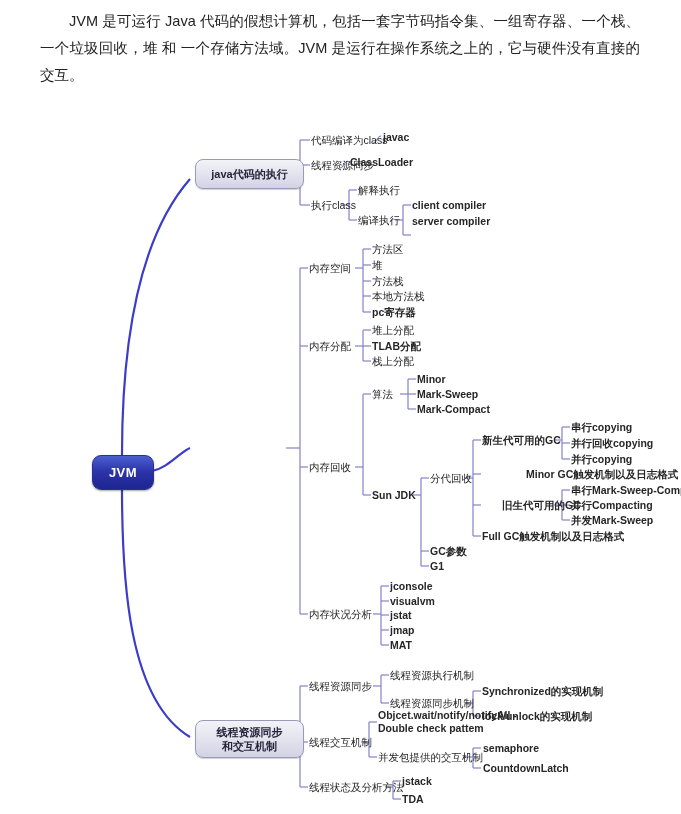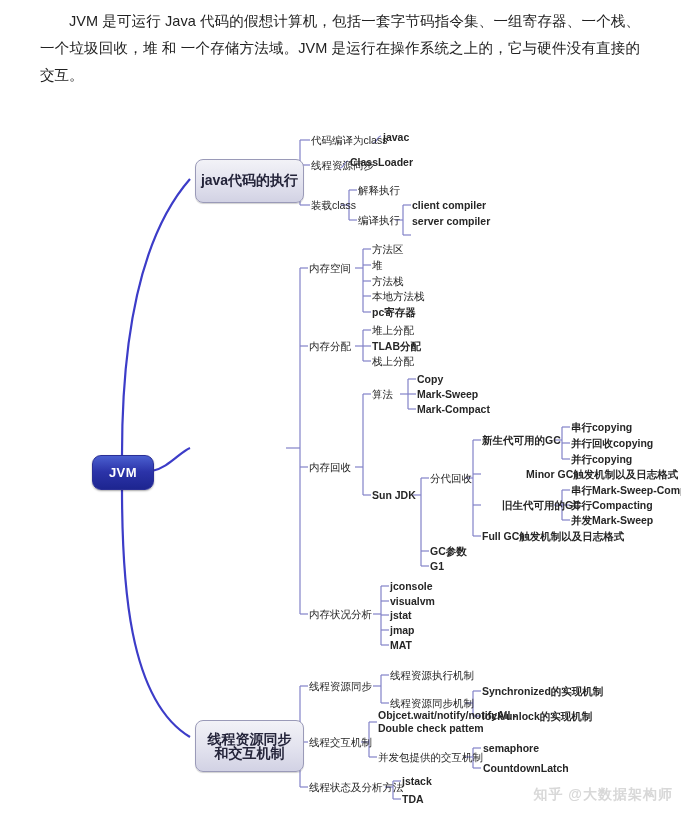--- a/index.html
+++ b/index.html
@@ -34,23 +34,23 @@
     display:flex;align-items:center;justify-content:center;
     letter-spacing:.5px;
   }
 
   .branch{
     height:26px;min-width:86px;
     border-radius:8px;
     background:linear-gradient(180deg,#f2f2f7 0%,#e2e2ee 55%,#d2d2e4 100%);
     border:1px solid #9a9ab8;
     box-shadow:0 1px 1px rgba(0,0,0,.18);
-    color:#24243a;font-weight:bold;font-size:14px;
+    color:#24243a;font-weight:bold;font-size:11px;
     display:flex;align-items:center;justify-content:center;
-    padding:8px 8px;text-align:center;
+    padding:1px 8px;text-align:center;
   }
   .branch.two{height:34px;line-height:14px;}
   .branch.two span{display:block;}
 
   
   .leaf{
     font-size:10.5px;color:#262626;line-height:12px;
     transform:translateY(-50%);
   }
   .leaf.cn{font-weight:normal;}
@@ -210,42 +210,42 @@
     <span>线程资源同步</span>
     <span>和交互机制</span>
   </div>
 
   <div class="node leaf cn" style="left:311px;top:140px;">代码编译为class</div>
   <div class="node leaf en" style="left:383px;top:137px;">javac</div>
 
   <div class="node leaf cn" style="left:311px;top:165px;">线程资源同步</div>
   <div class="node leaf en" style="left:350px;top:162px;">ClassLoader</div>
 
-  <div class="node leaf cn" style="left:311px;top:205px;">装载class</div>
+  <div class="node leaf cn" style="left:311px;top:205px;">执行class</div>
   <div class="node leaf cn" style="left:358px;top:190px;">解释执行</div>
   <div class="node leaf cn" style="left:358px;top:220px;">编译执行</div>
   <div class="node leaf en" style="left:412px;top:205px;">client compiler</div>
   <div class="node leaf en" style="left:412px;top:221px;">server compiler</div>
 
   <div class="node leaf cn" style="left:309px;top:268px;">内存空间</div>
   <div class="node leaf cn" style="left:372px;top:249px;">方法区</div>
   <div class="node leaf cn" style="left:372px;top:265px;">堆</div>
   <div class="node leaf cn" style="left:372px;top:281px;">方法栈</div>
   <div class="node leaf cn" style="left:372px;top:296px;">本地方法栈</div>
   <div class="node leaf mix" style="left:372px;top:312px;">pc寄存器</div>
 
   <div class="node leaf cn" style="left:309px;top:346px;">内存分配</div>
   <div class="node leaf cn" style="left:372px;top:330px;">堆上分配</div>
   <div class="node leaf mix" style="left:372px;top:346px;">TLAB分配</div>
   <div class="node leaf cn" style="left:372px;top:361px;">栈上分配</div>
 
   <div class="node leaf cn" style="left:309px;top:467px;">内存回收</div>
 
   <div class="node leaf cn" style="left:372px;top:394px;">算法</div>
-  <div class="node leaf en" style="left:417px;top:379px;">Copy</div>
+  <div class="node leaf en" style="left:417px;top:379px;">Minor</div>
   <div class="node leaf en" style="left:417px;top:394px;">Mark-Sweep</div>
   <div class="node leaf en" style="left:417px;top:409px;">Mark-Compact</div>
 
   <div class="node leaf en" style="left:372px;top:495px;">Sun JDK</div>
   <div class="node leaf cn" style="left:430px;top:478px;">分代回收</div>
   <div class="node leaf mix" style="left:430px;top:551px;">GC参数</div>
   <div class="node leaf en" style="left:430px;top:566px;">G1</div>
 
   <div class="node leaf mix" style="left:482px;top:440px;">新生代可用的GC</div>
   <div class="node leaf mix" style="left:482px;top:474px;padding-left:44px;">Minor GC触发机制以及日志格式</div>
@@ -279,14 +279,13 @@
     <div>Double check pattem</div>
   </div>
   <div class="node leaf cn" style="left:378px;top:757px;">并发包提供的交互机制</div>
   <div class="node leaf en" style="left:483px;top:748px;">semaphore</div>
   <div class="node leaf en" style="left:483px;top:768px;">CountdownLatch</div>
 
   <div class="node leaf cn" style="left:309px;top:787px;">线程状态及分析方法</div>
   <div class="node leaf en" style="left:402px;top:781px;">jstack</div>
   <div class="node leaf en" style="left:402px;top:799px;">TDA</div>
 
-  <div class="watermark">知乎 @大数据架构师</div>
 </div>
 
 </body></html>

